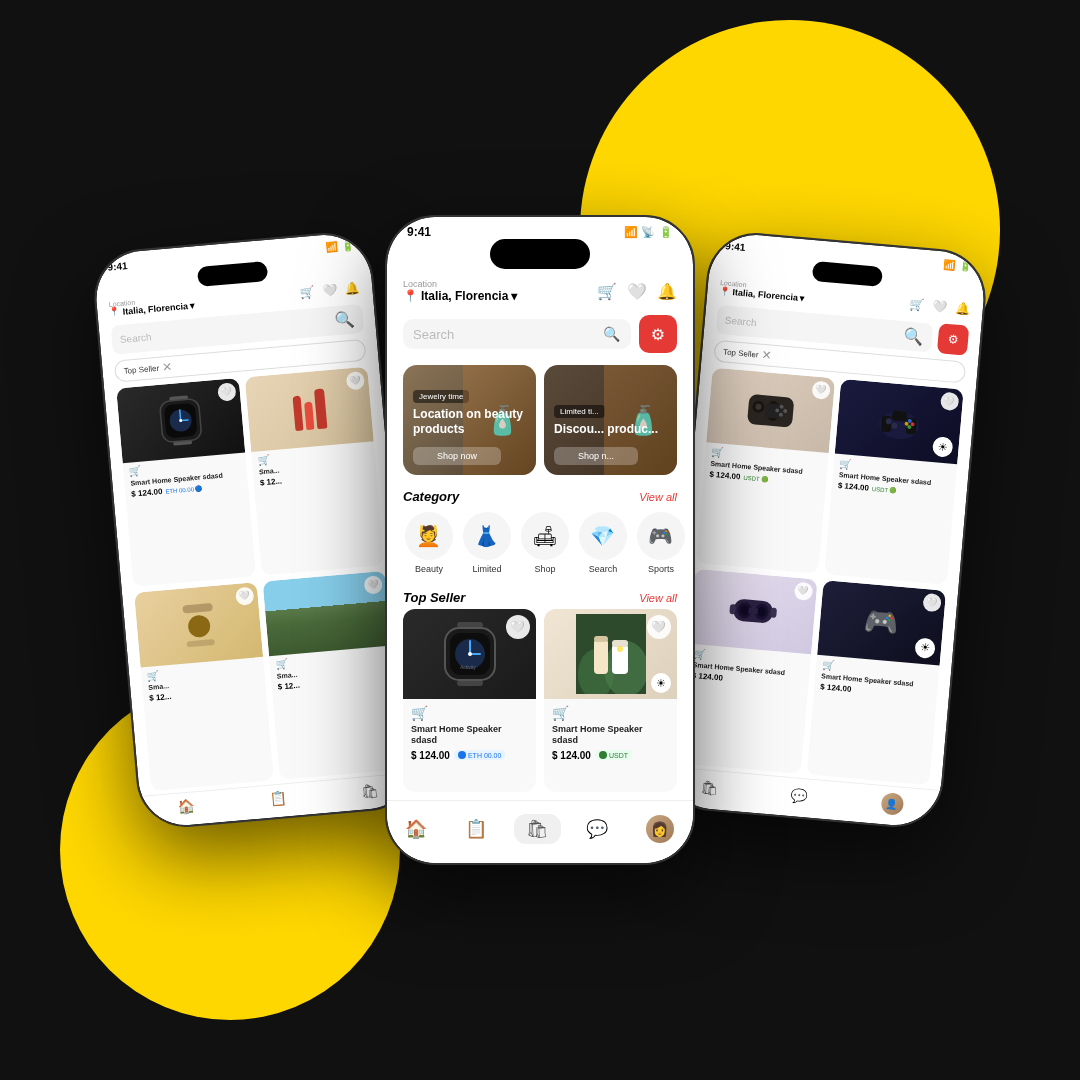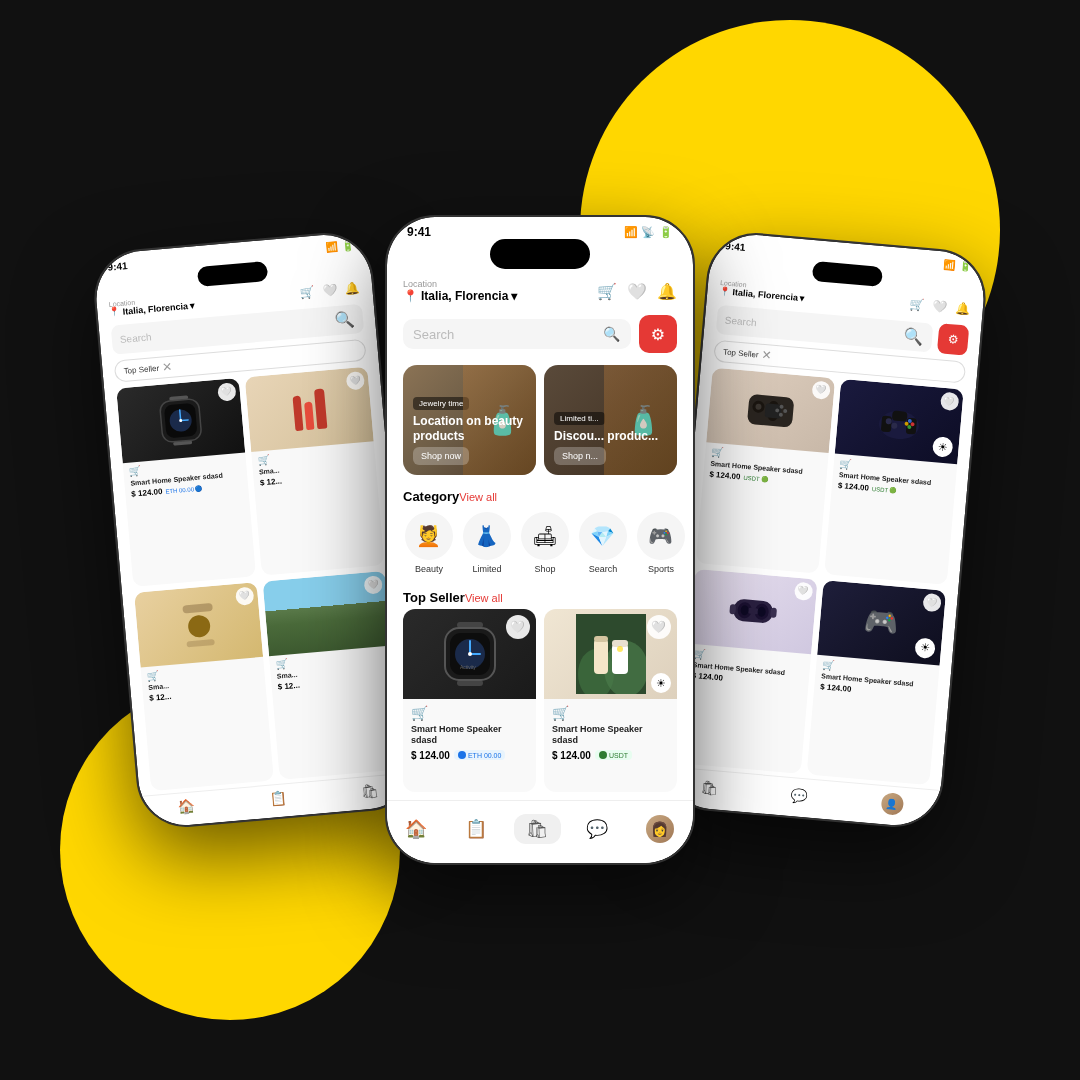--- a/index.html
+++ b/index.html
@@ -208,40 +208,42 @@
       margin-bottom: 4px;
     }
     .banner-title {
       color: #fff;
       font-size: 12px;
       font-weight: 700;
       line-height: 1.3;
       z-index: 1;
     }
     .banner-btn {
-      margin-top: 2px;
+      margin-top: 9px;
       background: rgba(255,255,255,0.25);
       color: #fff;
       font-size: 9px;
-      padding: 4px 8px;
+      padding: 4px 24px;
       border-radius: 6px;
       width: fit-content;
       z-index: 1;
       cursor: pointer;
     }
     .banner-card2 {
       background: linear-gradient(135deg, #5a4a3a 0%, #3d2e20 100%);
     }
 
     
     .section-header {
       display: flex;
       align-items: center;
+      justify-content: space-between;
       padding: 8px 16px 4px;
       flex-shrink: 0;
+      font-style: italic;
     }
     .section-title { font-size: 13px; font-weight: 700; color: #000; }
     .view-all { font-size: 11px; color: #e53935; cursor: pointer; }
 
     .categories-row {
       display: flex;
       gap: 6px;
       padding: 4px 16px 8px;
       overflow-x: auto;
       flex-shrink: 0;

